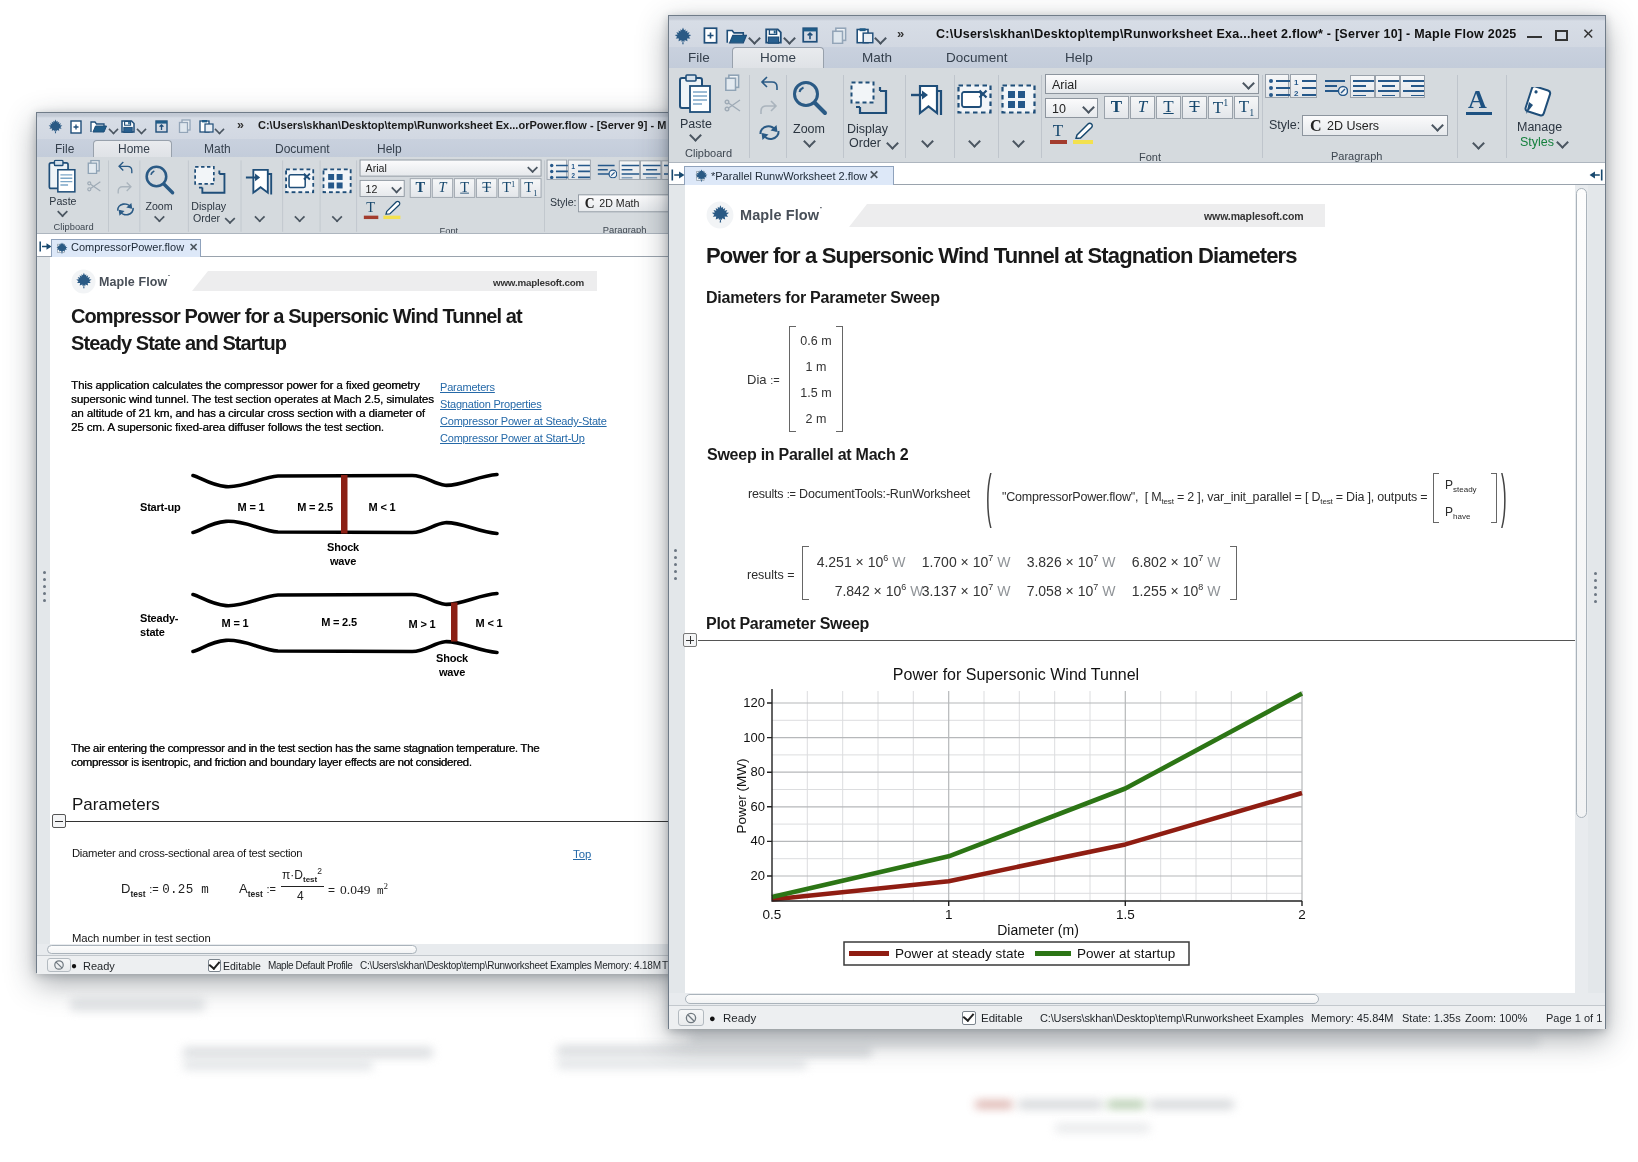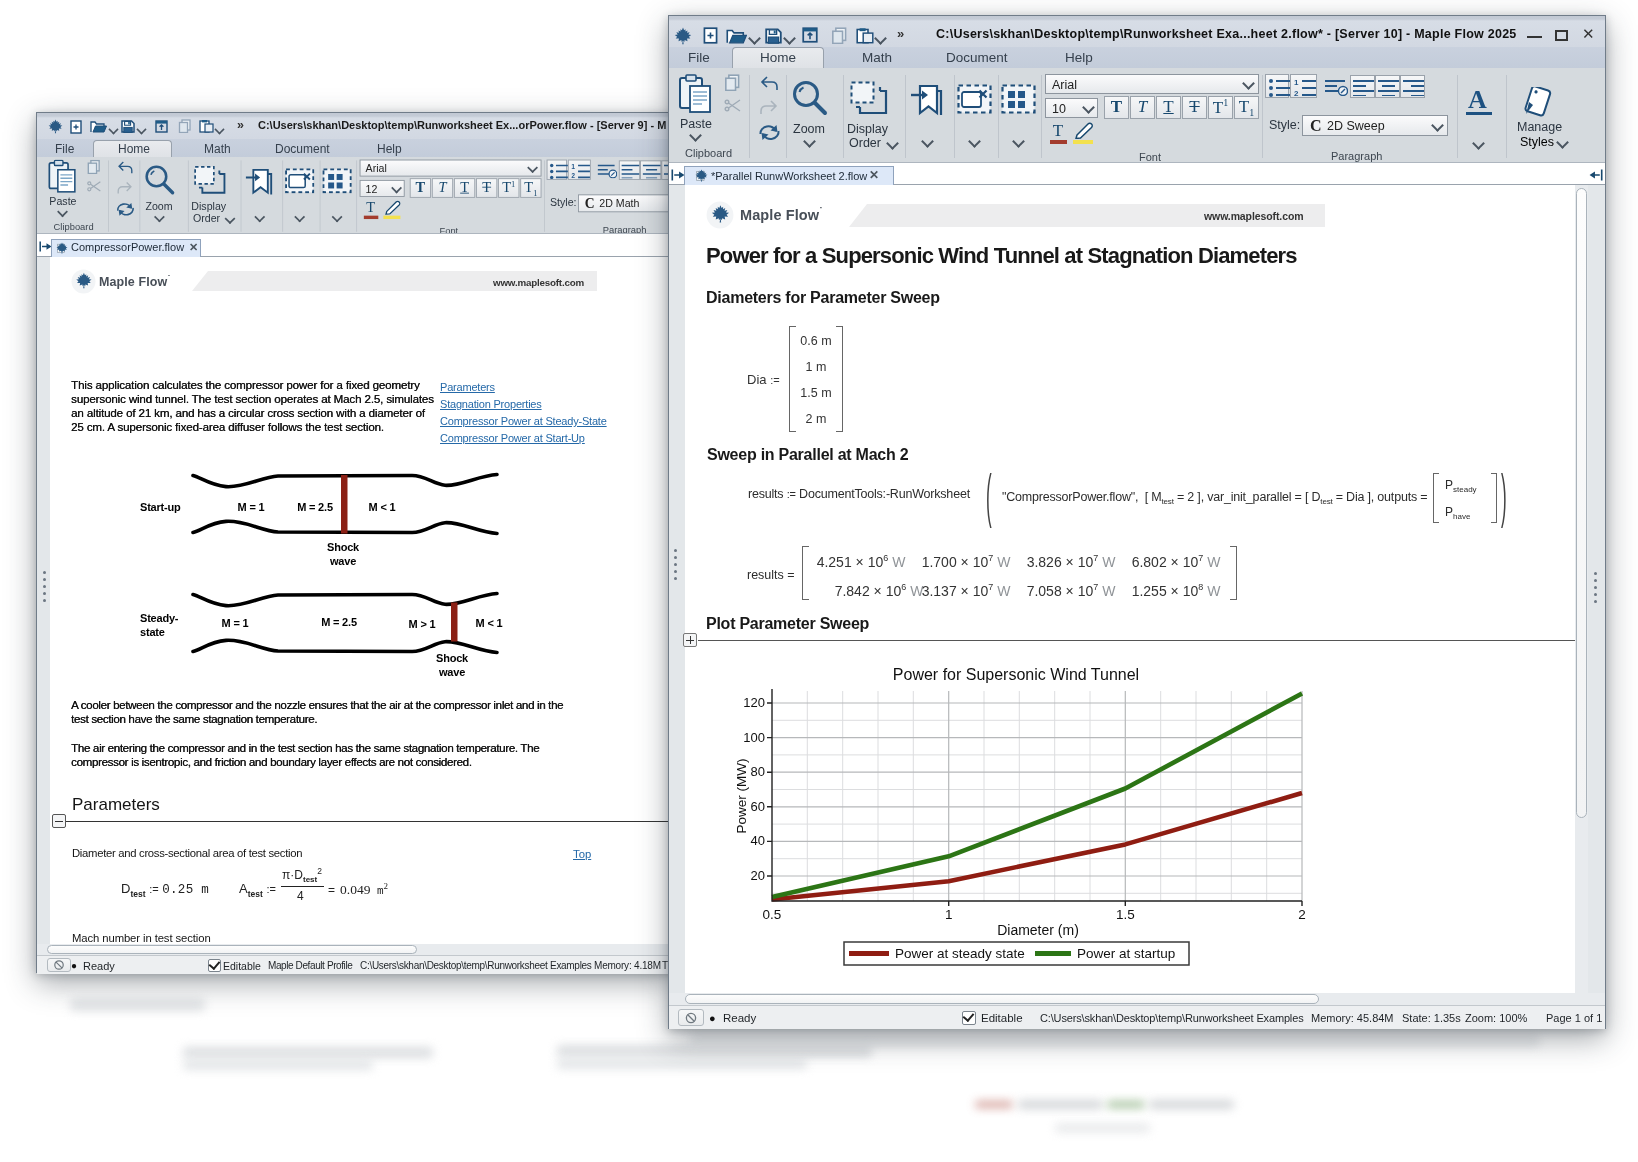--- a/index.html
+++ b/index.html
@@ -248,20 +248,21 @@
   </div>
   <div class="marg" style="left:0;top:144px;width:13px;height:687px"></div>
   <div class="page" style="left:13px;top:144px;right:0;height:687px" id="L-page">
     <svg class="abs" style="left:21px;top:12px" width="25" height="25" viewBox="0 0 25 25">
         <circle cx="12.5" cy="12.5" r="12" fill="#f2f4f6"></circle>
         <path fill="#2a5a85" transform="translate(4.5,3.2) scale(1.05)" d="M8 0.5 L9.0 2.8 L10.3 1.9 L10.2 4.0 L12.1 3.0 L11.5 5.2 L13.9 4.6 L12.7 6.7 L15.3 7.0 L13.2 8.6 L14.5 10.3 L11.6 10.2 L12.0 12.6 L9.5 11.6 L9.2 13.4 L8.2 12.1 L8.6 15.3 L7.3 15.3 L7.8 12.1 L6.8 13.4 L6.5 11.6 L4.0 12.6 L4.4 10.2 L1.5 10.3 L2.8 8.6 L0.7 7.0 L3.3 6.7 L2.1 4.6 L4.5 5.2 L3.9 3.0 L5.8 4.0 L5.7 1.9 L7.0 2.8 Z"></path>
       </svg>
     <div class="t b" style="left:49px;top:17px;font-size:12.5px;color:#484f58;letter-spacing:.1px">Maple Flow<span style="font-size:9px;vertical-align:4px">˙</span></div>
     <div class="abs" style="left:142px;top:14px;width:405px;height:20px;background:#ededee;clip-path:polygon(16px 0,100% 0,100% 100%,0 100%)"></div>
     <div class="t b" style="left:443px;top:20px;font-size:9.8px;letter-spacing:-.2px;color:#343434">www.maplesoft.com</div>
+    <div class="t b" style="left:21px;top:46px;font-size:20px;line-height:27px;color:#191919;letter-spacing:-.9px">Compressor Power for a Supersonic Wind Tunnel at<br>Steady State and Startup</div>
     <div class="t" style="left:21px;top:121px;font-size:11.6px;line-height:14.1px;color:#141414;letter-spacing:-.15px;text-shadow:.3px 0 0 #141414">This application calculates the compressor power for a fixed geometry<br>supersonic wind tunnel. The test section operates at Mach 2.5, simulates<br>an altitude of 21 km, and has a circular cross section with a diameter of<br>25 cm. A supersonic fixed-area diffuser follows the test section.</div>
     <div class="t link" style="left:390px;top:124px;font-size:11px;letter-spacing:-.2px">Parameters</div>
     <div class="t link" style="left:390px;top:141px;font-size:11px;letter-spacing:-.2px">Stagnation Properties</div>
     <div class="t link" style="left:390px;top:158px;font-size:11px;letter-spacing:-.2px">Compressor Power at Steady-State</div>
     <div class="t link" style="left:390px;top:175px;font-size:11px;letter-spacing:-.2px">Compressor Power at Start-Up</div>
     <svg class="abs" style="left:140px;top:212px" width="315" height="200" viewBox="0 0 315 200">
       <g fill="none" stroke="#000" stroke-width="3.6" stroke-linecap="round">
         <path d="M3 6.5 C 11 8.5, 20 16.2, 36 17.6 C 54 19, 72 8, 88 7 L 222 6.5 C 235 6.4, 244 15.3, 255 16.3 C 270 17.4, 289 6.6, 307 5.5"></path>
         <path d="M3 63.5 C 11 61.5, 20 53.8, 36 52.4 C 54 51, 72 62, 88 63 L 222 63.5 C 235 63.6, 244 54.7, 255 53.7 C 270 52.6, 289 63.4, 307 64.5"></path>
         <path d="M3 125.5 C 11 127.5, 20 135.2, 36 136.6 C 54 138, 72 127, 88 126 L 222 125.5 C 235 125.4, 244 134.3, 255 135.3 C 270 136.4, 289 125.6, 307 124.5"></path>
@@ -274,21 +275,20 @@
     <div class="t" style="left:201px;top:244px;transform:translateX(-50%);font-size:11px;font-weight:bold;letter-spacing:-.2px">M = 1</div>
     <div class="t" style="left:265px;top:244px;transform:translateX(-50%);font-size:11px;font-weight:bold;letter-spacing:-.2px">M = 2.5</div>
     <div class="t" style="left:332px;top:244px;transform:translateX(-50%);font-size:11px;font-weight:bold;letter-spacing:-.2px">M &lt; 1</div>
     <div class="t" style="left:293px;top:283px;transform:translateX(-50%);font-size:11px;font-weight:bold;letter-spacing:-.2px;text-align:center;line-height:14px">Shock<br>wave</div>
     <div class="t" style="left:90px;top:354px;font-size:11px;font-weight:bold;letter-spacing:-.2px;line-height:14px">Steady-<br>state</div>
     <div class="t" style="left:185px;top:360px;transform:translateX(-50%);font-size:11px;font-weight:bold;letter-spacing:-.2px">M = 1</div>
     <div class="t" style="left:289px;top:359px;transform:translateX(-50%);font-size:11px;font-weight:bold;letter-spacing:-.2px">M = 2.5</div>
     <div class="t" style="left:372px;top:361px;transform:translateX(-50%);font-size:11px;font-weight:bold;letter-spacing:-.2px">M &gt; 1</div>
     <div class="t" style="left:439px;top:360px;transform:translateX(-50%);font-size:11px;font-weight:bold;letter-spacing:-.2px">M &lt; 1</div>
     <div class="t" style="left:402px;top:394px;transform:translateX(-50%);font-size:11px;font-weight:bold;letter-spacing:-.2px;text-align:center;line-height:14px">Shock<br>wave</div>
-    <div class="t" style="left:21px;top:441px;font-size:11.6px;line-height:14.4px;color:#141414;letter-spacing:-.35px;text-shadow:.3px 0 0 #141414">A cooler between the compressor and the nozzle ensures that the air at the compressor inlet and in the<br>test section have the same stagnation temperature.</div>
     <div class="t" style="left:21px;top:484px;font-size:11.6px;line-height:14.4px;color:#141414;letter-spacing:-.35px;text-shadow:.3px 0 0 #141414">The air entering the compressor and in the test section has the same stagnation temperature. The<br>compressor is isentropic, and friction and boundary layer effects are not considered.</div>
     <div class="t" style="left:22px;top:538px;font-size:17px;color:#151515">Parameters</div>
     <div class="hline" style="left:9px;top:564px;right:0;background:#333"></div>
     <div class="abs" style="left:2px;top:557px;width:14px;height:14px;background:#f4f5f6;border:1px solid #555;border-radius:2px">
         <div class="hline" style="left:2px;right:2px;top:5.5px;background:#333"></div>
       </div>
     <div class="t" style="left:22px;top:590px;font-size:11.3px;letter-spacing:-.3px;color:#141414">Diameter and cross-sectional area of test section</div>
     <div class="t link" style="left:523px;top:591px;font-size:11.3px">Top</div>
     <div class="t" style="left:71px;top:624px;font-size:13px;color:#222">D<span style="font-size:8.5px;font-weight:bold;vertical-align:-4px">test</span> <span style="font-size:11px">:=</span> <span style="font-family:'Liberation Mono',monospace;font-size:12.5px;letter-spacing:.3px">0.25 m</span></div>
     <div class="t" style="left:189px;top:624px;font-size:13px;color:#222">A<span style="font-size:8.5px;font-weight:bold;vertical-align:-4px">test</span> <span style="font-size:11px">:=</span></div>
@@ -501,36 +501,36 @@
       </svg>
     <svg class="abs" style="left:709px;top:8px" width="22" height="17" viewBox="0 0 22 17">
         <path stroke="#25588a" stroke-width="2" d="M0 2 h21 M4 7 h13 M0 12 h21 M4 17 h13"></path>
       </svg>
     <svg class="abs" style="left:734px;top:8px" width="22" height="17" viewBox="0 0 22 17">
         <path stroke="#25588a" stroke-width="2" d="M0 2 h21 M8 7 h13 M0 12 h21 M8 17 h13"></path>
       </svg>
     <div class="t" style="left:600px;top:47px;font-size:12.5px;color:#2b3540">Style:</div>
     <div class="ddown" style="left:633px;top:44px;width:146px;height:21px">
         <span style="position:absolute;left:7px;top:1px;font-family:'Liberation Serif',serif;font-size:16px;font-weight:bold;color:#222">C</span>
-        <span style="position:absolute;left:24px;top:3px;font-size:12.5px">2D Sweep</span>
+        <span style="position:absolute;left:24px;top:3px;font-size:12.5px">2D Users</span>
         <span class="chev" style="left:130px;top:5px"></span>
       </div>
     <div class="rlbl" style="left:662px;top:79px;font-size:11px">Paragraph</div>
     <div class="t" style="left:799px;top:14px;font-family:'Liberation Serif',serif;font-size:26px;font-weight:bold;color:#1d5181">A</div>
     <div class="abs" style="left:797px;top:41px;width:26px;height:3px;background:#1d5181"></div>
     <div class="chev" style="left:805px;top:68px"></div>
     <svg class="abs" style="left:851px;top:16px" width="36" height="30" viewBox="0 0 36 30">
         <g transform="rotate(18 18 15)">
           <rect x="8" y="1" width="19" height="26" rx="3" fill="#fff" stroke="#1f4e79" stroke-width="2"></rect>
           <circle cx="13" cy="6" r="1.6" fill="#1f4e79"></circle>
         </g>
         <path fill="#1f4e79" d="M6 27 l3 -12 4 3 Z"></path>
       </svg>
     <div class="t" style="left:848px;top:49px;font-size:12.5px;color:#2b3540">Manage</div>
-    <div class="t" style="left:851px;top:64px;font-size:12.5px;color:#000000">Styles</div>
+    <div class="t" style="left:851px;top:64px;font-size:12.5px;color:#15803d">Styles</div>
     <div class="chev" style="left:889px;top:67px"></div>
   </div>
   <div class="doctabs" style="top:147px;height:22px" id="R-doctabs">
     <svg class="abs" style="left:2px;top:6px" width="14" height="12" viewBox="0 0 13 11">
         <path stroke="#17486e" stroke-width="1.5" fill="none" d="M1.2 0.5 V10.5 M3 5.5 H11"></path>
         <path fill="#17486e" d="M12.5 5.5 L7.5 2.2 V8.8 Z"></path>
       </svg>
     <div class="dtab" style="left:15px;top:3px;width:210px;height:19px"></div>
     <svg class="abs" style="left:26px;top:6px" width="13" height="13" viewBox="0 0 16 16">
         <rect x="2" y="3" width="9" height="11" fill="#f4f6f8" stroke="#9aa6b2"></rect>

